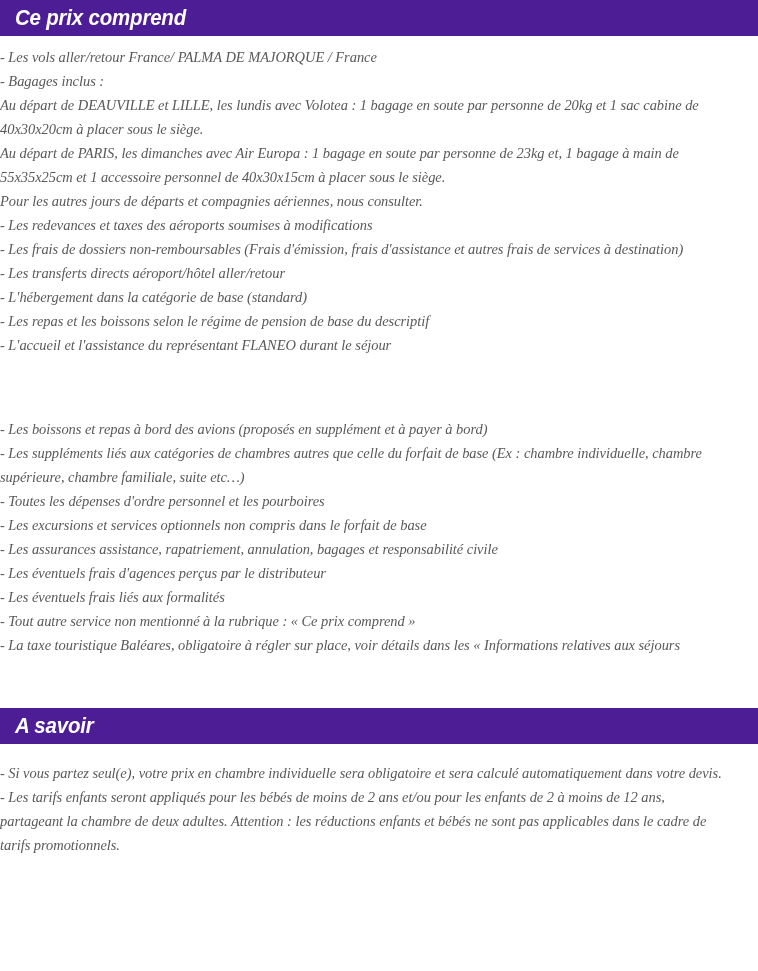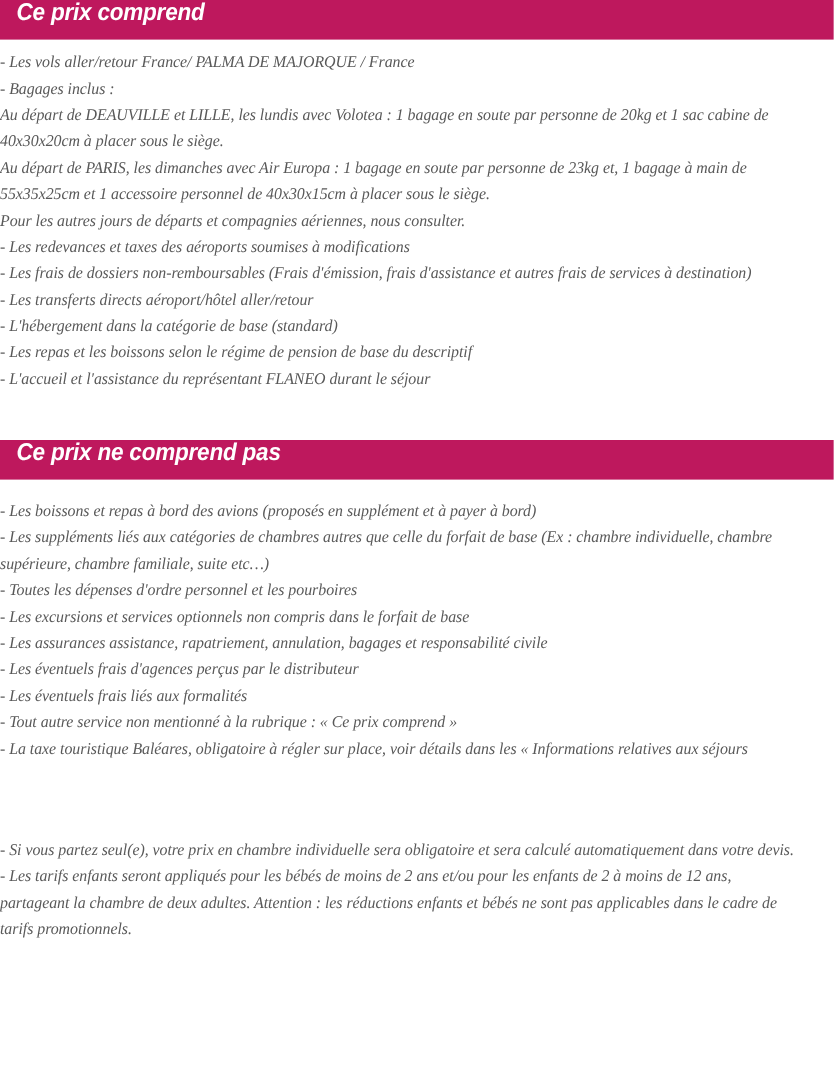--- a/index.html
+++ b/index.html
@@ -18,24 +18,24 @@
   .page {
     position: relative;
     width: 758px;
     height: 971px;
     background: #ffffff;
   }
 
   
   .section-bar {
     width: 758px;
-    background: #be185d;
+    background: #4c1d95;
     height: 36px;
     display: flex;
-    align-items: flex-start;
+    align-items: center;
     box-sizing: border-box;
     padding-left: 15px;
   }
   .section-bar-title {
     color: #ffffff;
     font-family: "Liberation Sans", "DejaVu Sans", sans-serif;
     font-size: 22px;
     font-style: italic;
     font-weight: bold;
     letter-spacing: -0.2px;
@@ -87,35 +87,35 @@
     <div class="line">- Les redevances et taxes des aéroports soumises à modifications</div>
     <div class="line">- Les frais de dossiers non-remboursables (Frais d'émission, frais d'assistance et autres frais de services à destination)</div>
     <div class="line">- Les transferts directs aéroport/hôtel aller/retour</div>
     <div class="line">- L'hébergement dans la catégorie de base (standard)</div>
     <div class="line">- Les repas et les boissons selon le régime de pension de base du descriptif</div>
     <div class="line">- L'accueil et l'assistance du représentant FLANEO durant le séjour</div>
   </div>
 
   <div class="gap-sec2"></div>
 
-  <div class="section-bar">
-    <span class="section-bar-title">Ce prix ne comprend pas</span>
-  </div>
   <div class="section-body sec2-body">
     <div class="line">- Les boissons et repas à bord des avions (proposés en supplément et à payer à bord)</div>
     <div class="line">- Les suppléments liés aux catégories de chambres autres que celle du forfait de base (Ex : chambre individuelle, chambre supérieure, chambre familiale, suite etc…)</div>
     <div class="line">- Toutes les dépenses d'ordre personnel et les pourboires</div>
     <div class="line">- Les excursions et services optionnels non compris dans le forfait de base</div>
     <div class="line">- Les assurances assistance, rapatriement, annulation, bagages et responsabilité civile</div>
     <div class="line">- Les éventuels frais d'agences perçus par le distributeur</div>
     <div class="line">- Les éventuels frais liés aux formalités</div>
     <div class="line">- Tout autre service non mentionné à la rubrique : « Ce prix comprend »</div>
     <div class="line">- La taxe touristique Baléares, obligatoire à régler sur place, voir détails dans les « Informations relatives aux séjours</div>
   </div>
 
   <div class="gap-sec3"></div>
 
+  <div class="section-bar">
+    <span class="section-bar-title">A savoir</span>
+  </div>
   <div class="section-body sec3-body">
     <div class="line">- Si vous partez seul(e), votre prix en chambre individuelle sera obligatoire et sera calculé automatiquement dans votre devis.</div>
     <div class="line">- Les tarifs enfants seront appliqués pour les bébés de moins de 2 ans et/ou pour les enfants de 2 à moins de 12 ans, partageant la chambre de deux adultes. Attention : les réductions enfants et bébés ne sont pas applicables dans le cadre de tarifs promotionnels.</div>
   </div>
 
 </div>
 
 </body></html>

